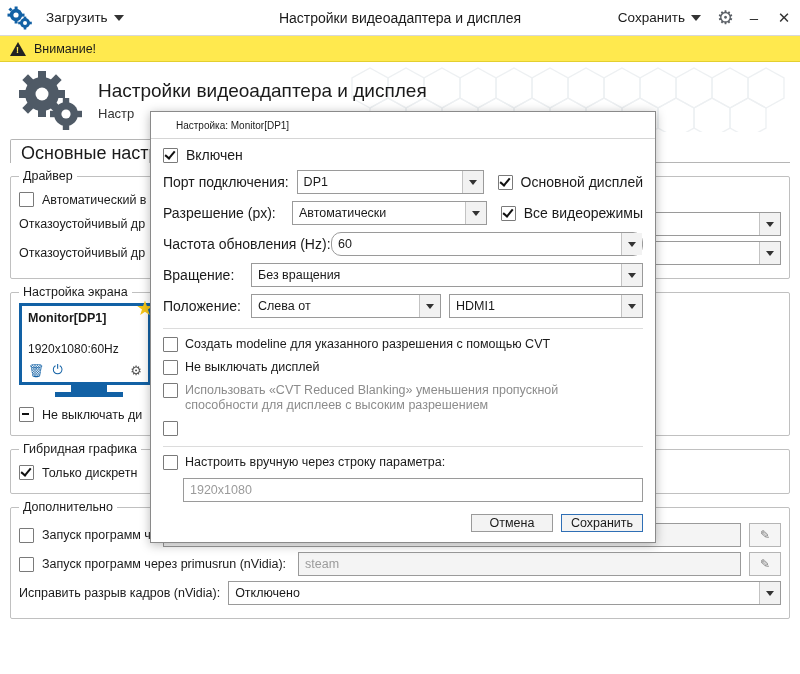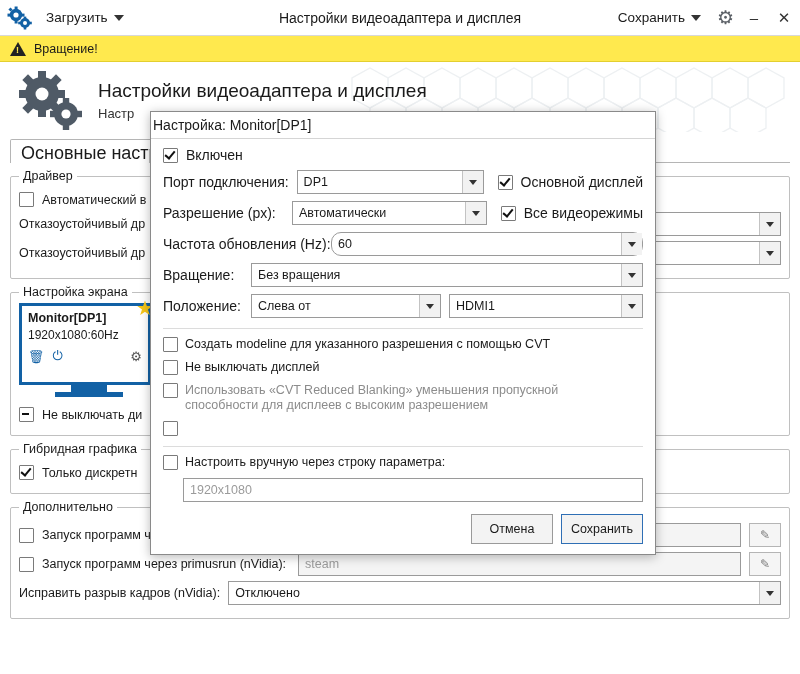--- a/index.html
+++ b/index.html
@@ -195,21 +195,21 @@
   .monitor-wrap { position: relative; width: 140px; }
   .monitor {
     width: 132px; height: 82px;
     border: 3px solid #1261a5;
     background: #fff;
     box-sizing: border-box;
     padding: 5px 6px 0 6px;
     position: relative;
   }
   .monitor .mtitle { font-size: 12.5px; font-weight: bold; }
-  .monitor .mres { font-size: 12px; margin-top: 3px; }
+  .monitor .mres { font-size: 12px; margin-top: 17px; }
   .monitor .micons {
     display: flex; align-items: center; gap: 8px;
     margin-top: 6px; font-size: 13px; color: #1261a5;
   }
   .monitor .micons .right { margin-left: auto; color: #555; }
   .mstand {
     width: 36px; height: 7px; background: #1261a5;
     margin: 0 auto;
   }
   .mbase {
@@ -226,34 +226,34 @@
     left: 150px; top: 111px;
     width: 506px;
     background: #ffffff;
     border: 1px solid #8a8a8a;
     box-shadow: 0 2px 10px rgba(0,0,0,.28);
     box-sizing: border-box;
   }
   .modal-title {
     height: 26px;
     display: flex; align-items: center;
-    padding: 0 2px;
-    font-size: 14px;
+    padding: 0 25px;
+    font-size: 10px;
     border-bottom: 1px solid #d5d5d5;
     background: #fff;
   }
   .modal-body { padding: 8px 12px 10px 12px; }
   .m-row { display: flex; align-items: center; gap: 8px; margin-bottom: 7px; }
   .m-lbl { font-size: 14px; white-space: nowrap; }
   .m-chkrow { display: flex; align-items: flex-start; gap: 7px; margin: 8px 0; }
   .m-chkrow .txt { font-size: 12.5px; line-height: 15px; }
   .hr { height: 1px; background: #dcdcdc; margin: 10px 0 8px 0; }
   .btnrow { display: flex; justify-content: flex-end; gap: 8px; margin-top: 12px; }
   .pbtn {
-    min-width: 82px; height: 30px;
+    min-width: 82px; height: 18px;
     border: 1px solid #9a9a9a;
     background: #f3f3f3;
     font-size: 12.5px;
     display: flex; align-items: center; justify-content: center;
     box-sizing: border-box;
   }
   .pbtn.primary { border-color: #2f6fb5; }
   .dim { color: #8c8c8c; }
 </style>
 </head>
@@ -292,21 +292,21 @@
       <span class="caret"></span>
     </div>
     <span class="gear-grey">⚙</span>
     <span class="win-btn">–</span>
     <span class="win-btn">✕</span>
   </div>
 </div>
 
 <div class="warnbar">
   <span class="warn-tri"></span>
-  <span>Вращение!</span>
+  <span>Внимание!</span>
 </div>
 
 <div class="header">
   <svg class="hex-bg" viewBox="0 0 460 72">
     <g fill="none" stroke="#dfe4e8" stroke-width="1.4">
       <polygon points="30,6 48,16 48,36 30,46 12,36 12,16"></polygon>
       <polygon points="66,6 84,16 84,36 66,46 48,36 48,16"></polygon>
       <polygon points="102,6 120,16 120,36 102,46 84,36 84,16"></polygon>
       <polygon points="48,36 66,46 66,66 48,76 30,66 30,46"></polygon>
       <polygon points="84,36 102,46 102,66 84,76 66,66 66,46"></polygon>

